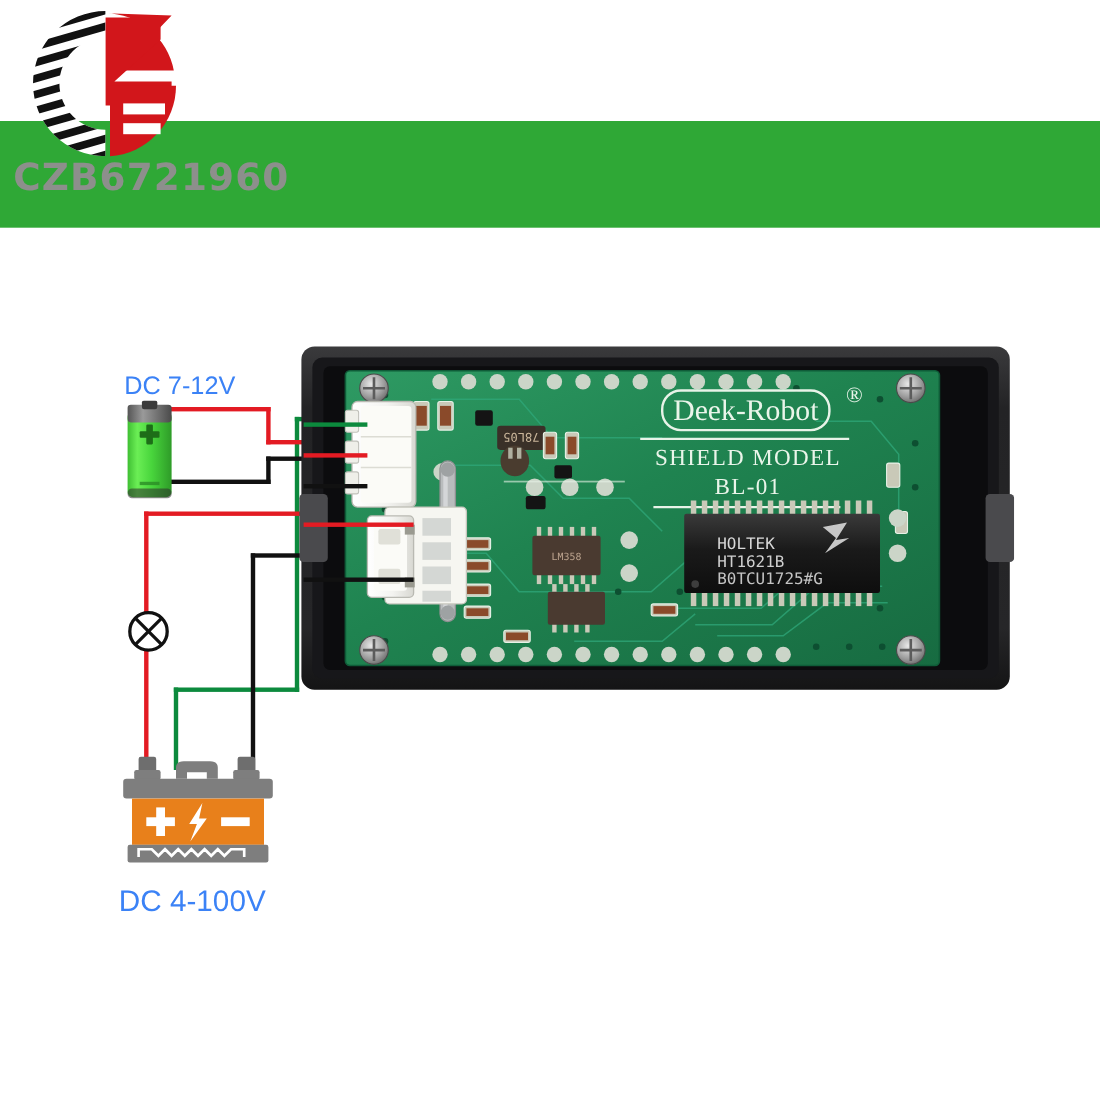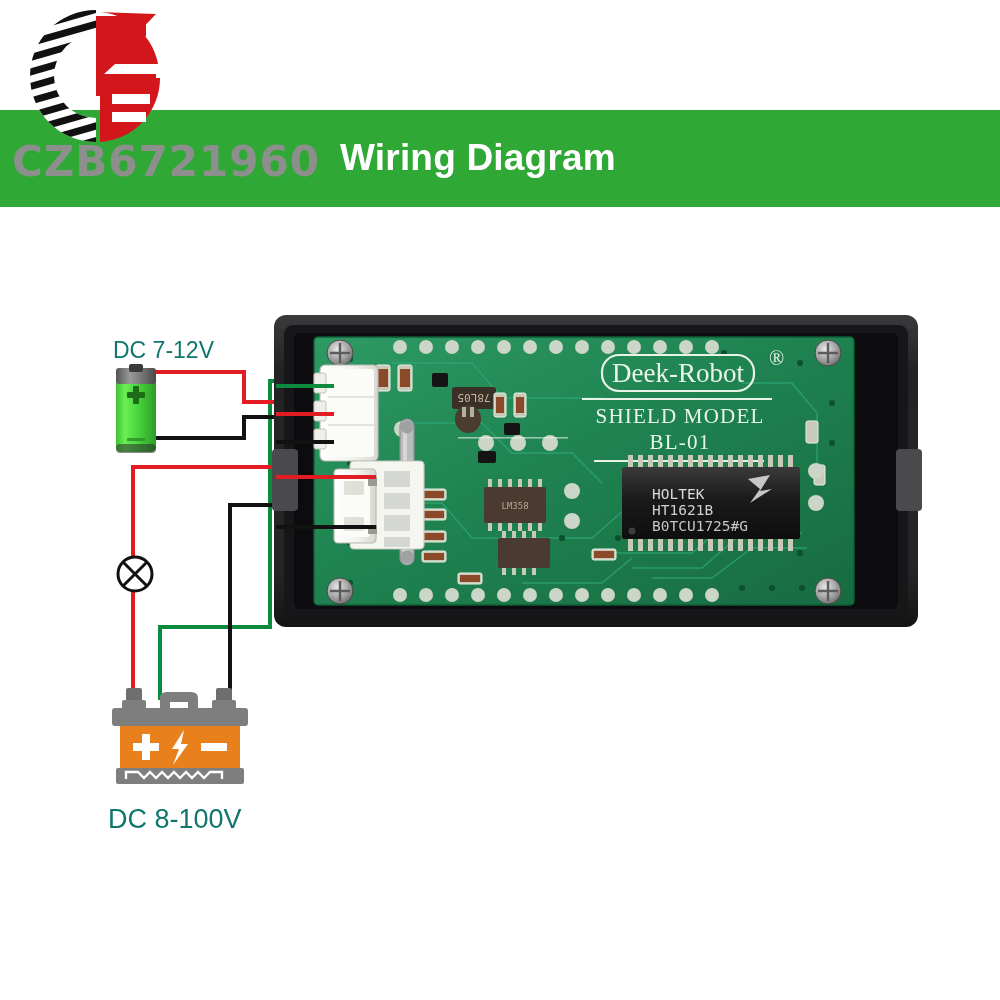--- a/index.html
+++ b/index.html
@@ -16,32 +16,32 @@
     position:absolute;left:0;top:110px;width:1000px;height:97px;
     background:#2FA836;
   }
   .header-title{
     position:absolute;left:340px;top:132px;width:620px;height:52px;
     color:#ffffff;font-size:37px;font-weight:bold;letter-spacing:.2px;
     line-height:52px;
   }
   .watermark{
     position:absolute;left:12px;top:140px;width:300px;height:44px;
-    color:#8d8f8c;font-size:42px;font-weight:bold;line-height:44px;
+    color:#8d8f8c;font-size:34px;font-weight:bold;line-height:44px;
     letter-spacing:1px;font-family:"DejaVu Sans",sans-serif;
   }
 
   
   .logo{position:absolute;left:18px;top:6px;width:160px;height:140px;}
 
   
   .device{position:absolute;left:272px;top:303px;width:650px;height:340px;}
 
   
-  .lbl{position:absolute;color:#0f766e;font-size:23px;line-height:26px;white-space:nowrap;}
+  .lbl{position:absolute;color:#3b82f6;font-size:23px;line-height:26px;white-space:nowrap;}
   .lbl-top{left:113px;top:337px;}
   .lbl-bottom{left:108px;top:806px;font-size:27px;}
 
   
   .wire{position:absolute;}
   .wire.h{height:4px;}
   .wire.v{width:4px;}
   .w-red{background:#e31b23;}
   .w-green{background:#0c8a3d;}
   .w-black{background:#111111;}
@@ -55,21 +55,20 @@
   
   .carbat{position:absolute;left:104px;top:686px;width:152px;height:110px;}
 </style>
 </head>
 <body>
 
 <div class="stage">
 
   <div class="green-band"></div>
 
-  <div class="header-title">Wiring Diagram</div>
 
   <div class="watermark">CZB6721960</div>
 
   <div class="logo">
     <svg width="160" height="140" viewBox="0 0 160 140">
       <defs>
         <clipPath id="arcclip">
           <path d="M78,4 A66,66 0 1 0 78,136 L78,112 A42,42 0 1 1 78,28 Z"></path>
         </clipPath>
       </defs>
@@ -97,21 +96,21 @@
         <path d="M82,72 L142,72 A64,64 0 0 1 82,136 Z"></path>
       </g>
       <g fill="#ffffff">
         <rect x="94" y="88" width="38" height="10"></rect>
         <rect x="94" y="106" width="34" height="10"></rect>
       </g>
     </svg>
   </div>
 
   <div class="lbl lbl-top">DC 7-12V</div>
-  <div class="lbl lbl-bottom">DC 8-100V</div>
+  <div class="lbl lbl-bottom">DC 4-100V</div>
 
   <div class="wire v w-green" style="left:158px;top:625px;height:75px;"></div>
   <div class="wire h w-green" style="left:158px;top:625px;width:114px;"></div>
   <div class="wire v w-green" style="left:268px;top:379px;height:250px;"></div>
   <div class="wire h w-green" style="left:268px;top:379px;width:98px;"></div>
 
   <div class="wire h w-red" style="left:155px;top:370px;width:91px;"></div>
   <div class="wire v w-red" style="left:242px;top:370px;height:34px;"></div>
   <div class="wire h w-red" style="left:242px;top:400px;width:124px;"></div>
 

